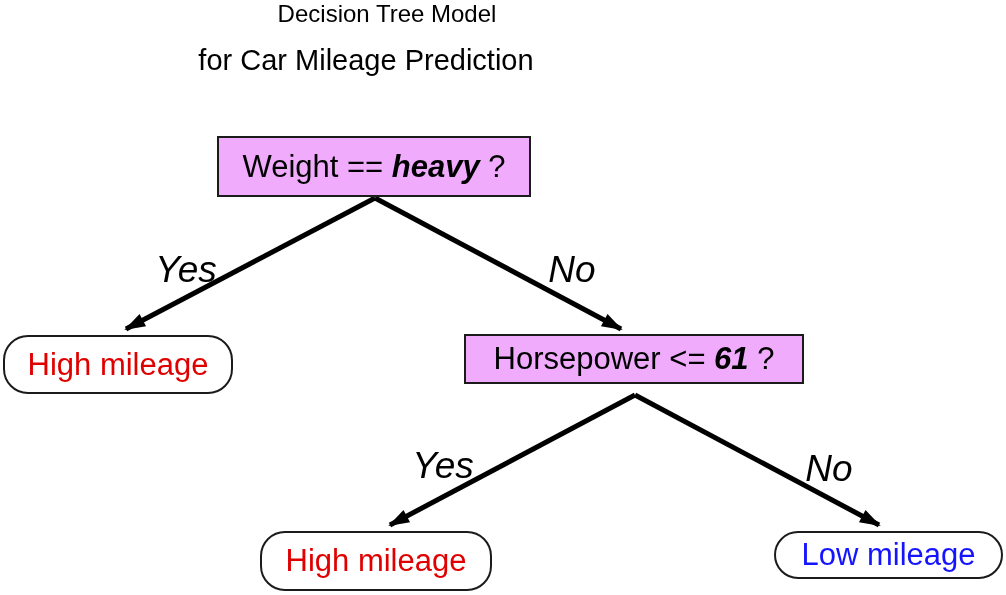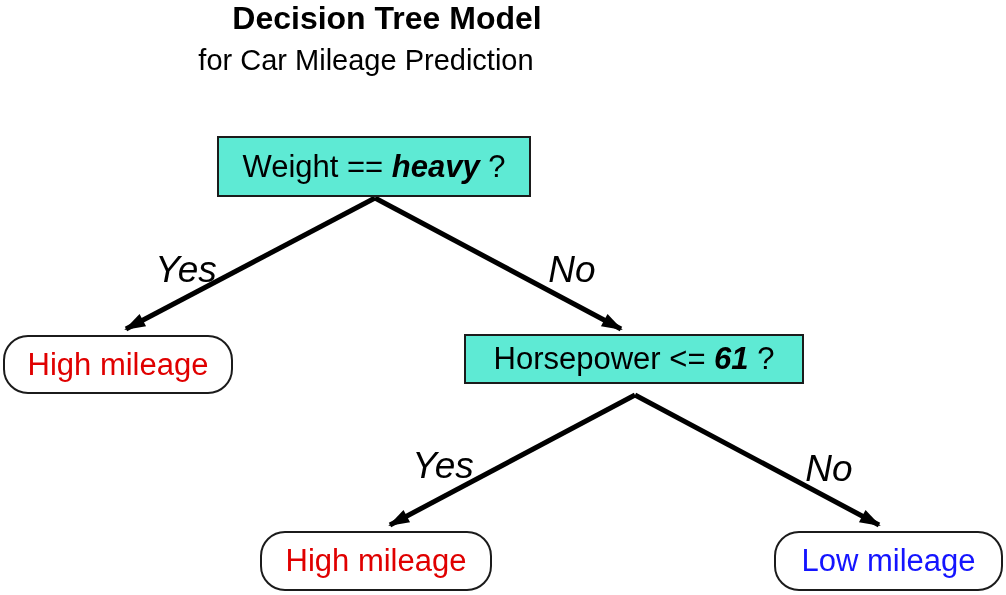--- a/index.html
+++ b/index.html
@@ -16,36 +16,36 @@
   .edges {
     position: absolute;
     left: 0; top: 0;
     width: 1006px; height: 595px;
     pointer-events: none;
   }
   .title {
     position: absolute;
     left: 387px; top: 0px;
     transform: translateX(-50%);
-    font-size: 32px;
-    font-weight: 700;
+    font-size: 24px;
+    font-weight: 400;
     white-space: nowrap;
   }
   .subtitle {
     position: absolute;
     left: 366px; top: 44px;
     transform: translateX(-50%);
     font-size: 29px;
     font-weight: 400;
     white-space: nowrap;
   }
   .dbox {
     position: absolute;
     border: 2.5px solid #1b1b1b;
-    background: #5eead4;
+    background: #f0abfc;
     display: flex;
     align-items: center;
     justify-content: center;
     font-size: 31px;
     white-space: nowrap;
   }
   .dbox span, .dbox em { white-space: pre; }
   .dbox em { font-style: italic; font-weight: bold; }
   .lbox {
     position: absolute;
@@ -62,21 +62,21 @@
     position: absolute;
     transform: translateX(-50%);
     font-style: italic;
     font-size: 37px;
     white-space: nowrap;
   }
   #node-weight      { left: 217px; top: 136px; width: 314px; height: 61px; }
   #node-horsepower  { left: 464px; top: 334px; width: 340px; height: 50px; }
   #leaf-high-1      { left: 3px;   top: 335px; width: 230px; height: 59px; }
   #leaf-high-2      { left: 260px; top: 531px; width: 232px; height: 60px; }
-  #leaf-low         { left: 774px; top: 531px; width: 229px; height: 60px; }
+  #leaf-low         { left: 774px; top: 531px; width: 229px; height: 48px; }
   #label-weight-yes     { left: 186px; top: 249px; }
   #label-weight-no      { left: 572px; top: 249px; }
   #label-horsepower-yes { left: 443px; top: 445px; }
   #label-horsepower-no  { left: 829px; top: 448px; }
 </style>
 </head>
 <body>
 
 <div class="canvas">
 

